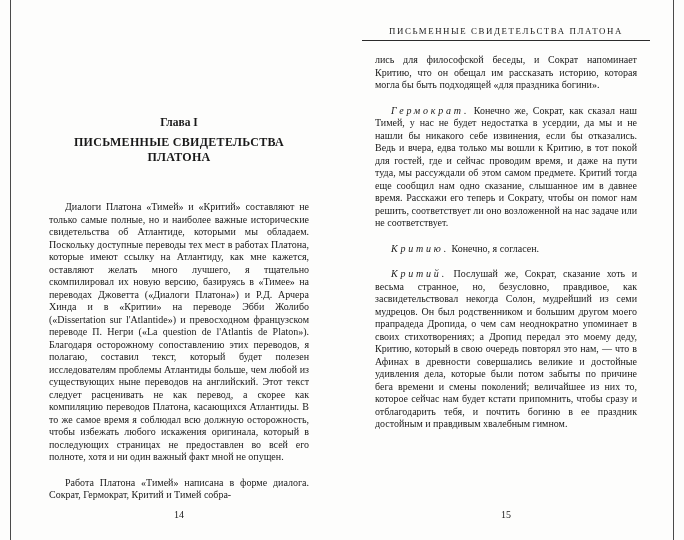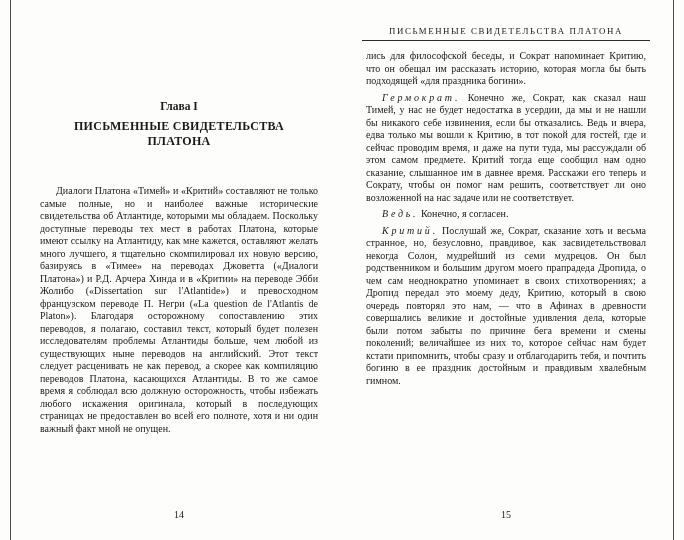--- a/index.html
+++ b/index.html
@@ -30,20 +30,21 @@
     position: absolute;
     top: 0;
     bottom: 6px;
   }
   .page-left  { left: 36px;  width: 286px; }
   .page-right { left: 362px; width: 288px; }
 
   .chapter-head {
     padding-top: 100px;
     text-align: center;
+    margin-top: 16px;
   }
   .chapter-num {
     font-weight: bold;
     font-size: 11.5px;
     margin-bottom: 7px;
   }
   .chapter-title {
     font-weight: bold;
     font-size: 12px;
     line-height: 15px;
@@ -63,21 +64,21 @@
   .rh-rule {
     height: 1px;
     background: #2b2b2b;
     margin-top: 4px;
   }
 
   .body-left  { margin-top: 36px; }
   .body-right { margin-top: 9px; }
 
   .para {
-    margin: 4px;
+    margin: 13px;
     font-size: 10px;
     line-height: 12.5px;
     text-align: justify;
     text-indent: 1.6em;
   }
   .para.noindent { text-indent: 0; }
 
   .speaker {
     letter-spacing: 0.28em;
     font-style: italic;
@@ -99,30 +100,31 @@
   <div class="edge-line left"></div>
   <div class="edge-line right"></div>
 
   <div class="page page-left">
     <div class="chapter-head">
       <div class="chapter-num">Глава I</div>
       <div class="chapter-title">ПИСЬМЕННЫЕ СВИДЕТЕЛЬСТВА ПЛАТОНА</div>
     </div>
     <div class="body body-left" id="left-body">
         <p class="para">Диалоги Платона «Тимей» и «Критий» составляют не только самые полные, но и наиболее важные исторические свидетельства об Атлантиде, которыми мы обладаем. Поскольку доступные переводы тех мест в работах Платона, которые имеют ссылку на Атлантиду, как мне кажется, оставляют желать много лучшего, я тщательно скомпилировал их новую версию, базируясь в «Тимее» на переводах Джоветта («Диалоги Платона») и Р.Д. Арчера Хинда и в «Критии» на переводе Эбби Жолибо («Dissertation sur l'Atlantide») и превосходном французском переводе П. Негри («La question de l'Atlantis de Platon»). Благодаря осторожному сопоставлению этих переводов, я полагаю, составил текст, который будет полезен исследователям проблемы Атлантиды больше, чем любой из существующих ныне переводов на английский. Этот текст следует расценивать не как перевод, а скорее как компиляцию переводов Платона, касающихся Атлантиды. В то же самое время я соблюдал всю должную осторожность, чтобы избежать любого искажения оригинала, который в последующих страницах не предоставлен во всей его полноте, хотя и ни один важный факт мной не опущен.</p>
+        <p class="para">Работа Платона «Тимей» написана в форме диалога. Сократ, Гермократ, Критий и Тимей собра-</p>
       </div>
     <div class="page-num">14</div>
   </div>
 
   <div class="page page-right">
     <div class="running-header">
       <div class="rh-text">ПИСЬМЕННЫЕ СВИДЕТЕЛЬСТВА ПЛАТОНА</div>
       <div class="rh-rule"></div>
     </div>
     <div class="body body-right" id="right-body">
         <p class="para noindent">лись для философской беседы, и Сократ напоминает Критию, что он обещал им рассказать историю, которая могла бы быть подходящей «для праздника богини».</p>
         <p class="para"><span class="speaker">Гермократ.</span>&nbsp;Конечно же, Сократ, как сказал наш Тимей, у нас не будет недостатка в усердии, да мы и не нашли бы никакого себе извинения, если бы отказались. Ведь и вчера, едва только мы вошли к Критию, в тот покой для гостей, где и сейчас проводим время, и даже на пути туда, мы рассуждали об этом самом предмете. Критий тогда еще сообщил нам одно сказание, слышанное им в давнее время. Расскажи его теперь и Сократу, чтобы он помог нам решить, соответствует ли оно возложенной на нас задаче или не соответствует.</p>
-        <p class="para"><span class="speaker">Ведь.</span>&nbsp;Конечно, я согласен.</p>
+        <p class="para"><span class="speaker">Критию.</span>&nbsp;Конечно, я согласен.</p>
         <p class="para"><span class="speaker">Критий.</span>&nbsp;Послушай же, Сократ, сказание хоть и весьма странное, но, безусловно, правдивое, как засвидетельствовал некогда Солон, мудрейший из семи мудрецов. Он был родственником и большим другом моего прапрадеда Дропида, о чем сам неоднократно упоминает в своих стихотворениях; а Дропид передал это моему деду, Критию, который в свою очередь повторял это нам, — что в Афинах в древности совершались великие и достойные удивления дела, которые были потом забыты по причине бега времени и смены поколений; величайшее из них то, которое сейчас нам будет кстати припомнить, чтобы сразу и отблагодарить тебя, и почтить богиню в ее праздник достойным и правдивым хвалебным гимном.</p>
       </div>
     <div class="page-num">15</div>
   </div>
 </div>
 
 </body></html>

